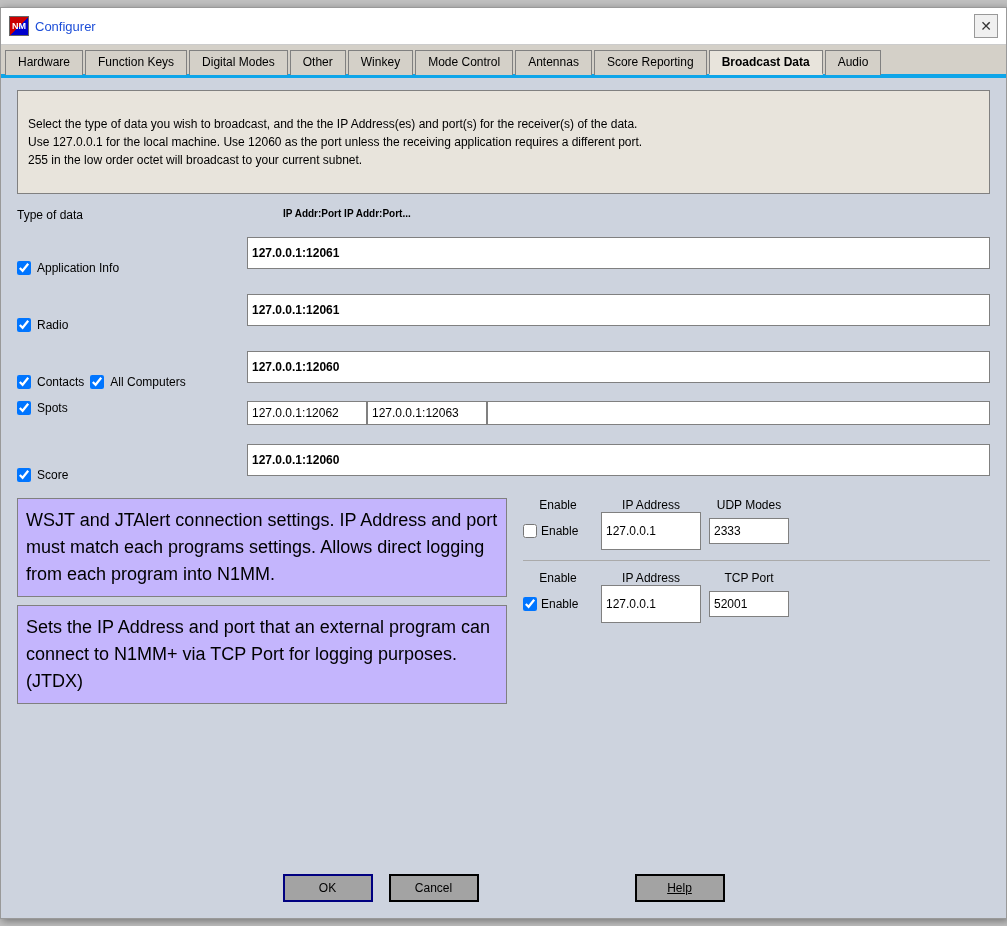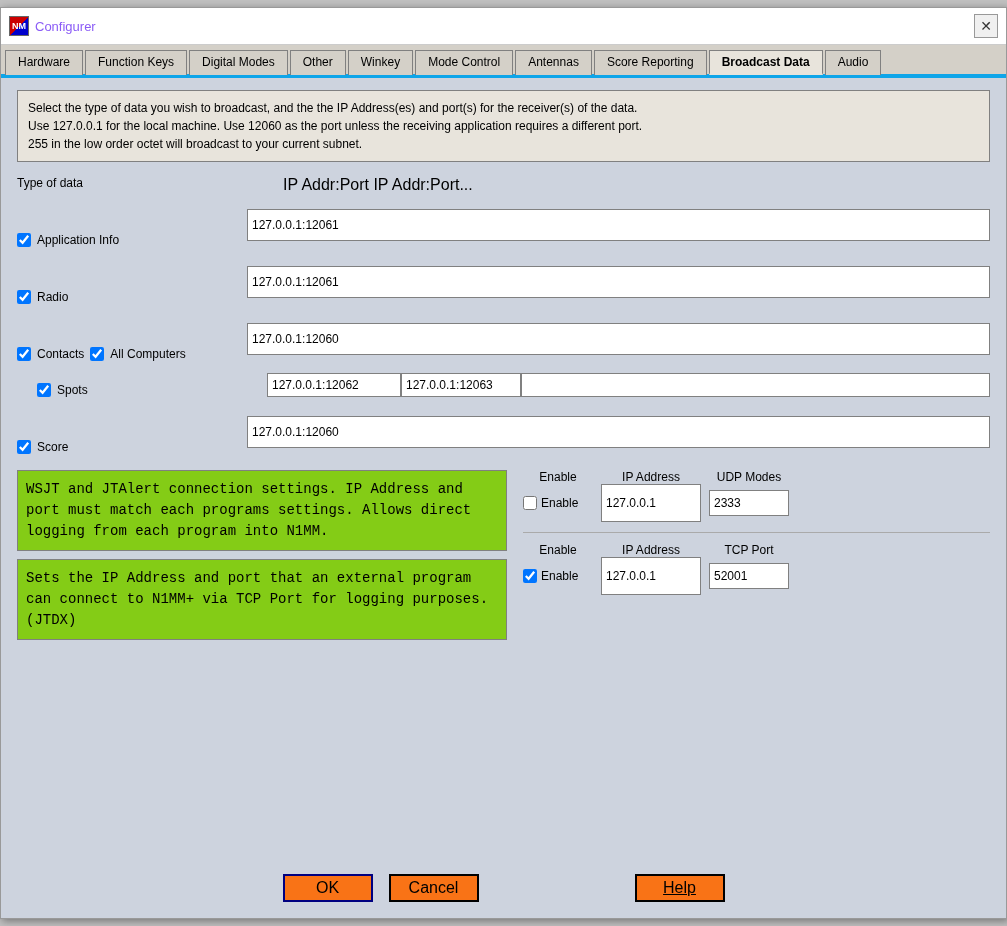--- a/index.html
+++ b/index.html
@@ -38,21 +38,21 @@
       border: 1px solid #666;
       font-size: 9px;
       display: flex;
       align-items: center;
       justify-content: center;
       color: white;
       font-weight: bold;
     }
     .title-text {
       font-size: 13px;
-      color: #8b5cf6;
+      color: #1d4ed8;
     }
     .close-btn {
       width: 24px;
       height: 24px;
       border: 1px solid #999;
       background: #f0f0f0;
       cursor: pointer;
       display: flex;
       align-items: center;
       justify-content: center;
@@ -88,33 +88,33 @@
 
     .content {
       background: #cdd3de;
       padding: 12px 16px;
       min-height: 780px;
     }
 
     .info-box {
       background: #e8e4dc;
       border: 1px solid #808080;
-      padding: 8px 10px;
+      padding: 24px 10px;
       margin-bottom: 14px;
       font-size: 12px;
       line-height: 1.5;
     }
 
     .data-header {
       display: flex;
       margin-bottom: 8px;
       gap: 36px;
     }
     .col-label { width: 230px; font-size: 12px; }
-    .col-value { font-size: 16px; }
+    .col-value { font-size: 10px; font-weight: bold; }
 
     .data-row {
       display: flex;
       align-items: center;
       margin-bottom: 12px;
     }
     .row-label {
       width: 230px;
       display: flex;
       align-items: center;
@@ -122,59 +122,59 @@
       font-size: 12px;
       margin-top: 31px;
     }
     .row-input {
       flex: 1;
       height: 32px;
       border: 1px solid #808080;
       background: white;
       padding: 2px 4px;
       font-size: 12px;
+      font-weight: bold;
     }
 
     input[type="checkbox"] {
       width: 14px;
       height: 14px;
       cursor: pointer;
     }
     input[type="text"] {
       border: 1px solid #808080;
       background: white;
       font-size: 12px;
       padding: 2px 4px;
     }
 
     .spots-row {
       display: flex;
-      align-items: flex-end;
+      align-items: flex-start;
       margin-bottom: 12px;
-      margin-left: 20px;
     }
     .spots-label {
       width: 230px;
       display: flex;
       align-items: center;
       gap: 6px;
       font-size: 12px;
     }
     .spots-inputs {
       flex: 1;
       display: flex;
       gap: 0;
     }
     .spots-input1 {
       height: 24px;
       border: 1px solid #808080;
       background: white;
       padding: 2px 4px;
       font-size: 12px;
-      width: 134px;
+      width: 120px;
     }
     .spots-input2 {
       height: 24px;
       border: 2px solid #cc0000;
       background: white;
       padding: 2px 4px;
       font-size: 12px;
       width: 120px;
     }
     .spots-input-rest {
@@ -192,26 +192,25 @@
       display: flex;
       gap: 16px;
     }
     .desc-boxes {
       flex: 0 0 490px;
       display: flex;
       flex-direction: column;
       gap: 8px;
     }
     .desc-box {
-      background: #84cc16;
+      background: #c4b5fd;
       border: 1px solid #808080;
       padding: 8px;
-      font-size: 14px;
+      font-size: 18px;
       line-height: 1.5;
-      font-family: Liberation Mono, monospace;
     }
     .conn-section {
       flex: 1;
       display: flex;
       flex-direction: column;
       gap: 6px;
     }
     .conn-header-row {
       display: flex;
       gap: 8px;
@@ -251,23 +250,23 @@
       background: #cdd3de;
       padding: 16px;
       display: flex;
       justify-content: center;
       gap: 16px;
     }
     .btn {
       width: 90px;
       height: 28px;
       border: 2px solid #000;
-      background: #f97316;
+      background: #a3a3a3;
       cursor: pointer;
-      font-size: 16px;
+      font-size: 12px;
     }
     .btn-ok { border: 2px solid #000080; }
     .btn-help { margin-left: 140px; text-decoration: underline; }
   </style>
 </head>
 <body>
 
 <div class="window">
 
   <div class="title-bar">

